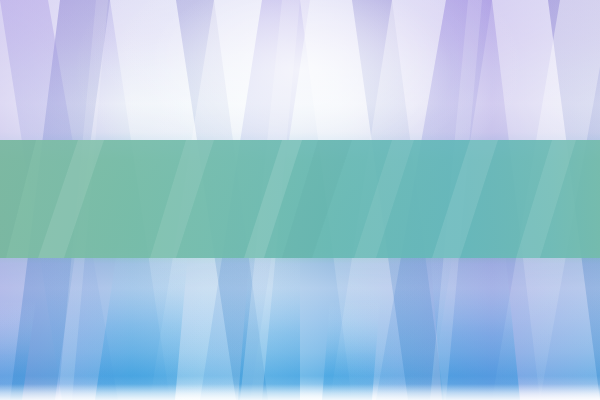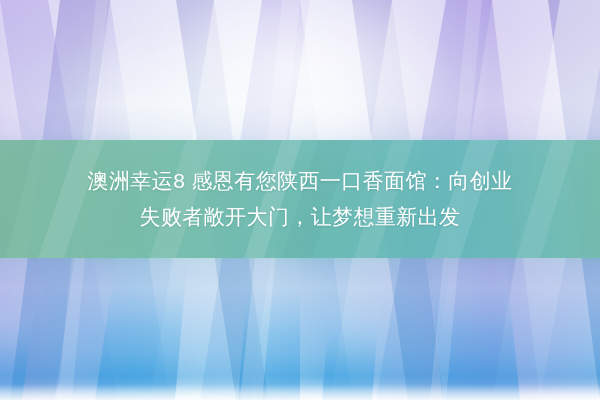--- a/index.html
+++ b/index.html
@@ -221,21 +221,17 @@
         <polygon points="282,0 302,0 264,118 244,118" fill="#ffffff" opacity="0.12"></polygon>
         <polygon points="392,0 414,0 376,118 354,118" fill="#ffffff" opacity="0.08"></polygon>
         <polygon points="470,0 498,0 460,118 432,118" fill="#ffffff" opacity="0.10"></polygon>
         <polygon points="552,0 576,0 540,118 516,118" fill="#ffffff" opacity="0.09"></polygon>
         <polygon points="0,0 36,0 6,118 -24,118" fill="#1d6b63" opacity="0.05"></polygon>
         <polygon points="318,0 352,0 312,118 282,118" fill="#1d6b63" opacity="0.04"></polygon>
       </svg>
     </div>
   </div>
 
-  <div class="headline">
-    <span class="ln">澳洲幸运8 感恩有您陕西一口香面馆：向创业</span>
-    <span class="ln">失败者敞开大门，让梦想重新出发</span>
-  </div>
 
   <div class="bottom-fade"></div>
   <div class="watermark"></div>
 
 </div>
 
 </body></html>

